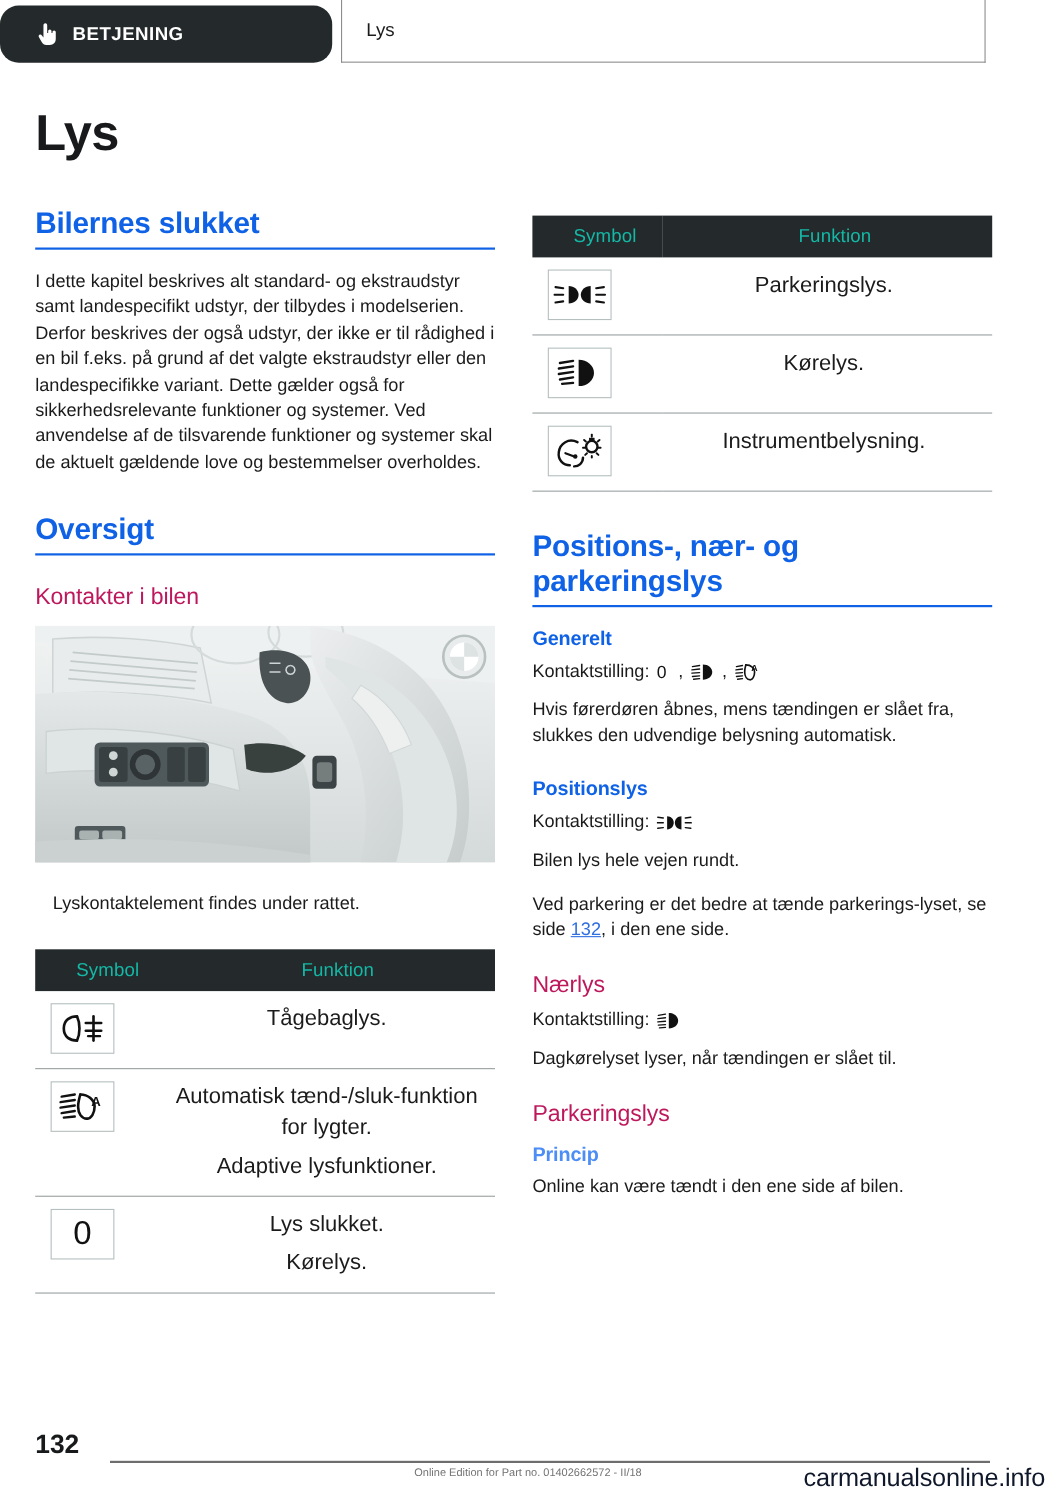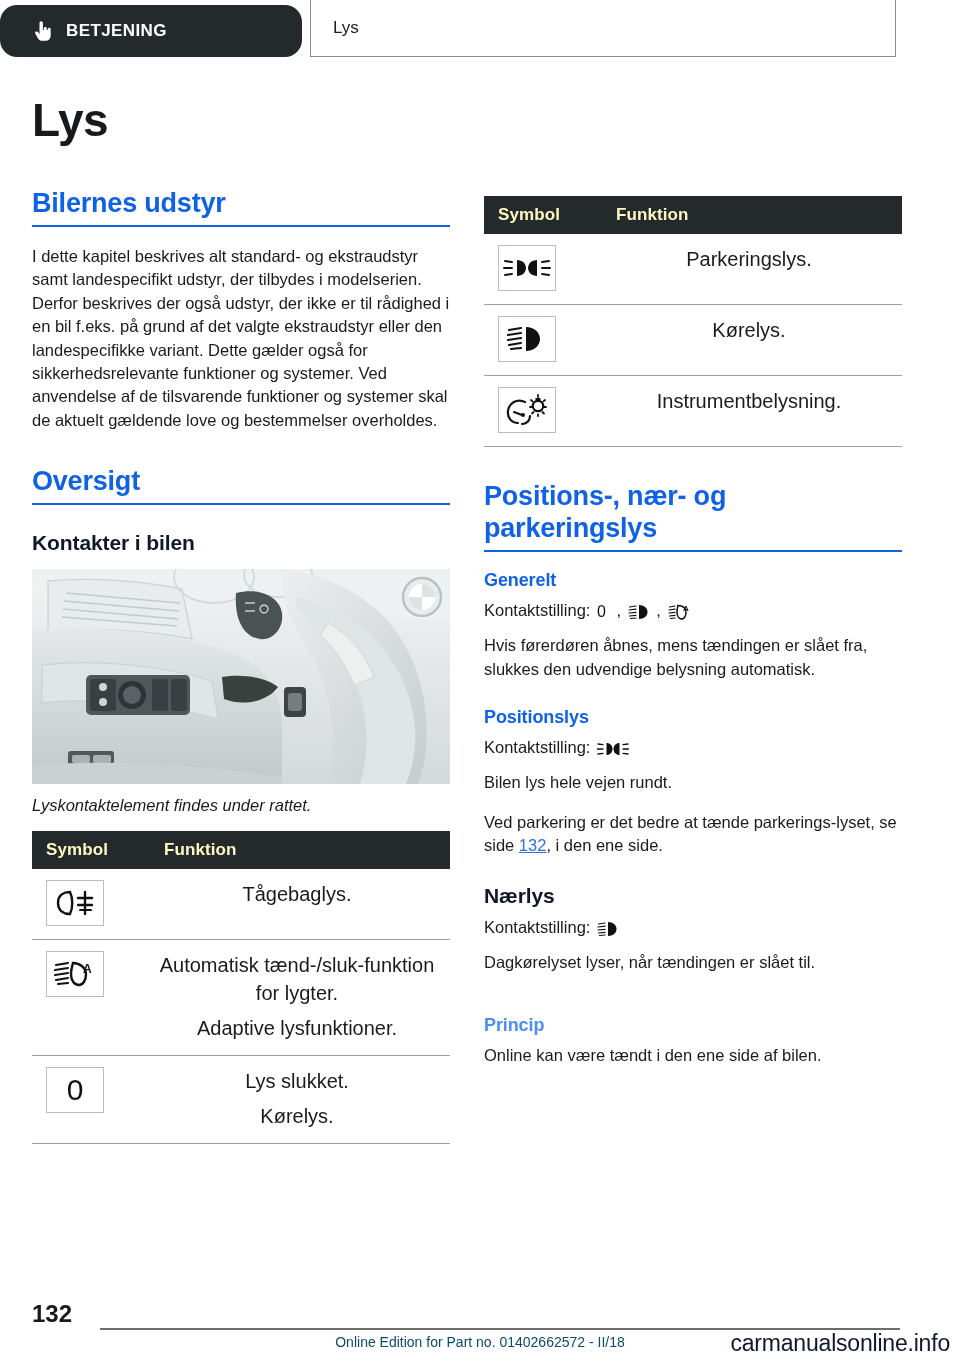--- a/index.html
+++ b/index.html
@@ -95,23 +95,23 @@
     color: #0f62e6;
     font-size: 27px;
     font-weight: 700;
     line-height: 1.18;
     margin: 0;
     padding-bottom: 5px;
     border-bottom: 2px solid #0f62e6;
     letter-spacing: -0.2px;
   }
   .h2-blue {
-    color: #0f172a;
+    color: #be185d;
     font-size: 21px;
-    font-weight: 700;
+    font-weight: 400;
     margin: 0;
     letter-spacing: -0.1px;
   }
   .h3-blue {
     color: #0f62e6;
     font-size: 18px;
     font-weight: 700;
     margin: 0;
     letter-spacing: -0.1px;
   }
@@ -141,37 +141,36 @@
   
   .illus {
     width: 418px;
     height: 215px;
     display: block;
     background: #e8eaea;
   }
   .caption {
     font-size: 16.5px;
     line-height: 1.4;
-    margin: 0;
+    margin: 16px;
     color: #1b1b1b;
-    font-style: italic;
   }
 
   
   .symtable {
     width: 418px;
     border-collapse: collapse;
     table-layout: fixed;
   }
   .symtable thead th {
     background: #242a2b;
-    color: #fef9c3;
+    color: #14b8a6;
     font-size: 17px;
-    font-weight: 700;
-    text-align: left;
+    font-weight: 400;
+    text-align: center;
     padding: 9px 0 9px 14px;
     letter-spacing: 0.1px;
   }
   .symtable th.c-sym { width: 104px; }
   .symtable td {
     vertical-align: top;
     border-bottom: 1px solid #9aa0a0;
     padding: 11px 0 13px 0;
   }
   .symtable td.c-sym {
@@ -230,22 +229,22 @@
     width: 800px;
     height: 2px;
     background: #6d6d6d;
   }
   .footer-note {
     position: absolute;
     left: 0;
     top: 1334px;
     width: 960px;
     text-align: center;
-    font-size: 14px;
-    color: #0c4a6e;
+    font-size: 10px;
+    color: #737373;
   }
   .footer-watermark {
     position: absolute;
     right: 10px;
     top: 1330px;
     font-size: 23px;
     color: #0f172a;
     letter-spacing: -0.2px;
   }
 </style>
@@ -261,21 +260,21 @@
   </div>
   <div class="header-tab">
     <span class="header-tab-label">Lys</span>
   </div>
 </div>
 
 <div class="page-title">Lys</div>
 
 <div class="col-left">
 
-  <h2 class="h1-blue">Bilernes udstyr</h2>
+  <h2 class="h1-blue">Bilernes slukket</h2>
   <div class="sp-18"></div>
   <p class="body">I dette kapitel beskrives alt standard- og ekstraudstyr samt landespecifikt udstyr, der tilbydes i modelserien. Derfor beskrives der også udstyr, der ikke er til rådighed i en bil f.eks. på grund af det valgte ekstraudstyr eller den landespecifikke variant. Dette gælder også for sikkerhedsrelevante funktioner og systemer. Ved anvendelse af de tilsvarende funktioner og systemer skal de aktuelt gældende love og bestemmelser overholdes.</p>
 
   <div class="sp-34"></div>
   <h2 class="h1-blue">Oversigt</h2>
   <div class="sp-26"></div>
   <h3 class="h2-blue">Kontakter i bilen</h3>
   <div class="sp-14"></div>
 
   <svg class="illus" viewBox="0 0 418 215" preserveAspectRatio="none">
@@ -586,20 +585,21 @@
             <path d="M2.5 14.5 L8 14"></path>
         </g>
         <path d="M11 1 C16 1 19.5 4.2 19.5 8 C19.5 11.8 16 15 11 15 Z" fill="#111"></path>
       </svg>
     </span>
   </p>
   <div class="sp-8"></div>
   <p class="body">Dagkørelyset lyser, når tændingen er slået til.</p>
 
   <div class="sp-26"></div>
+  <h3 class="h2-blue">Parkeringslys</h3>
   <div class="sp-14"></div>
   <h4 class="h3-lightblue">Princip</h4>
   <div class="sp-8"></div>
   <p class="body">Online kan være tændt i den ene side af bilen.</p>
 </div>
 
 <div class="footer-pageno">132</div>
 <div class="footer-rule"></div>
 <div class="footer-note">Online Edition for Part no. 01402662572 - II/18</div>
 <div class="footer-watermark">carmanualsonline.info</div>

